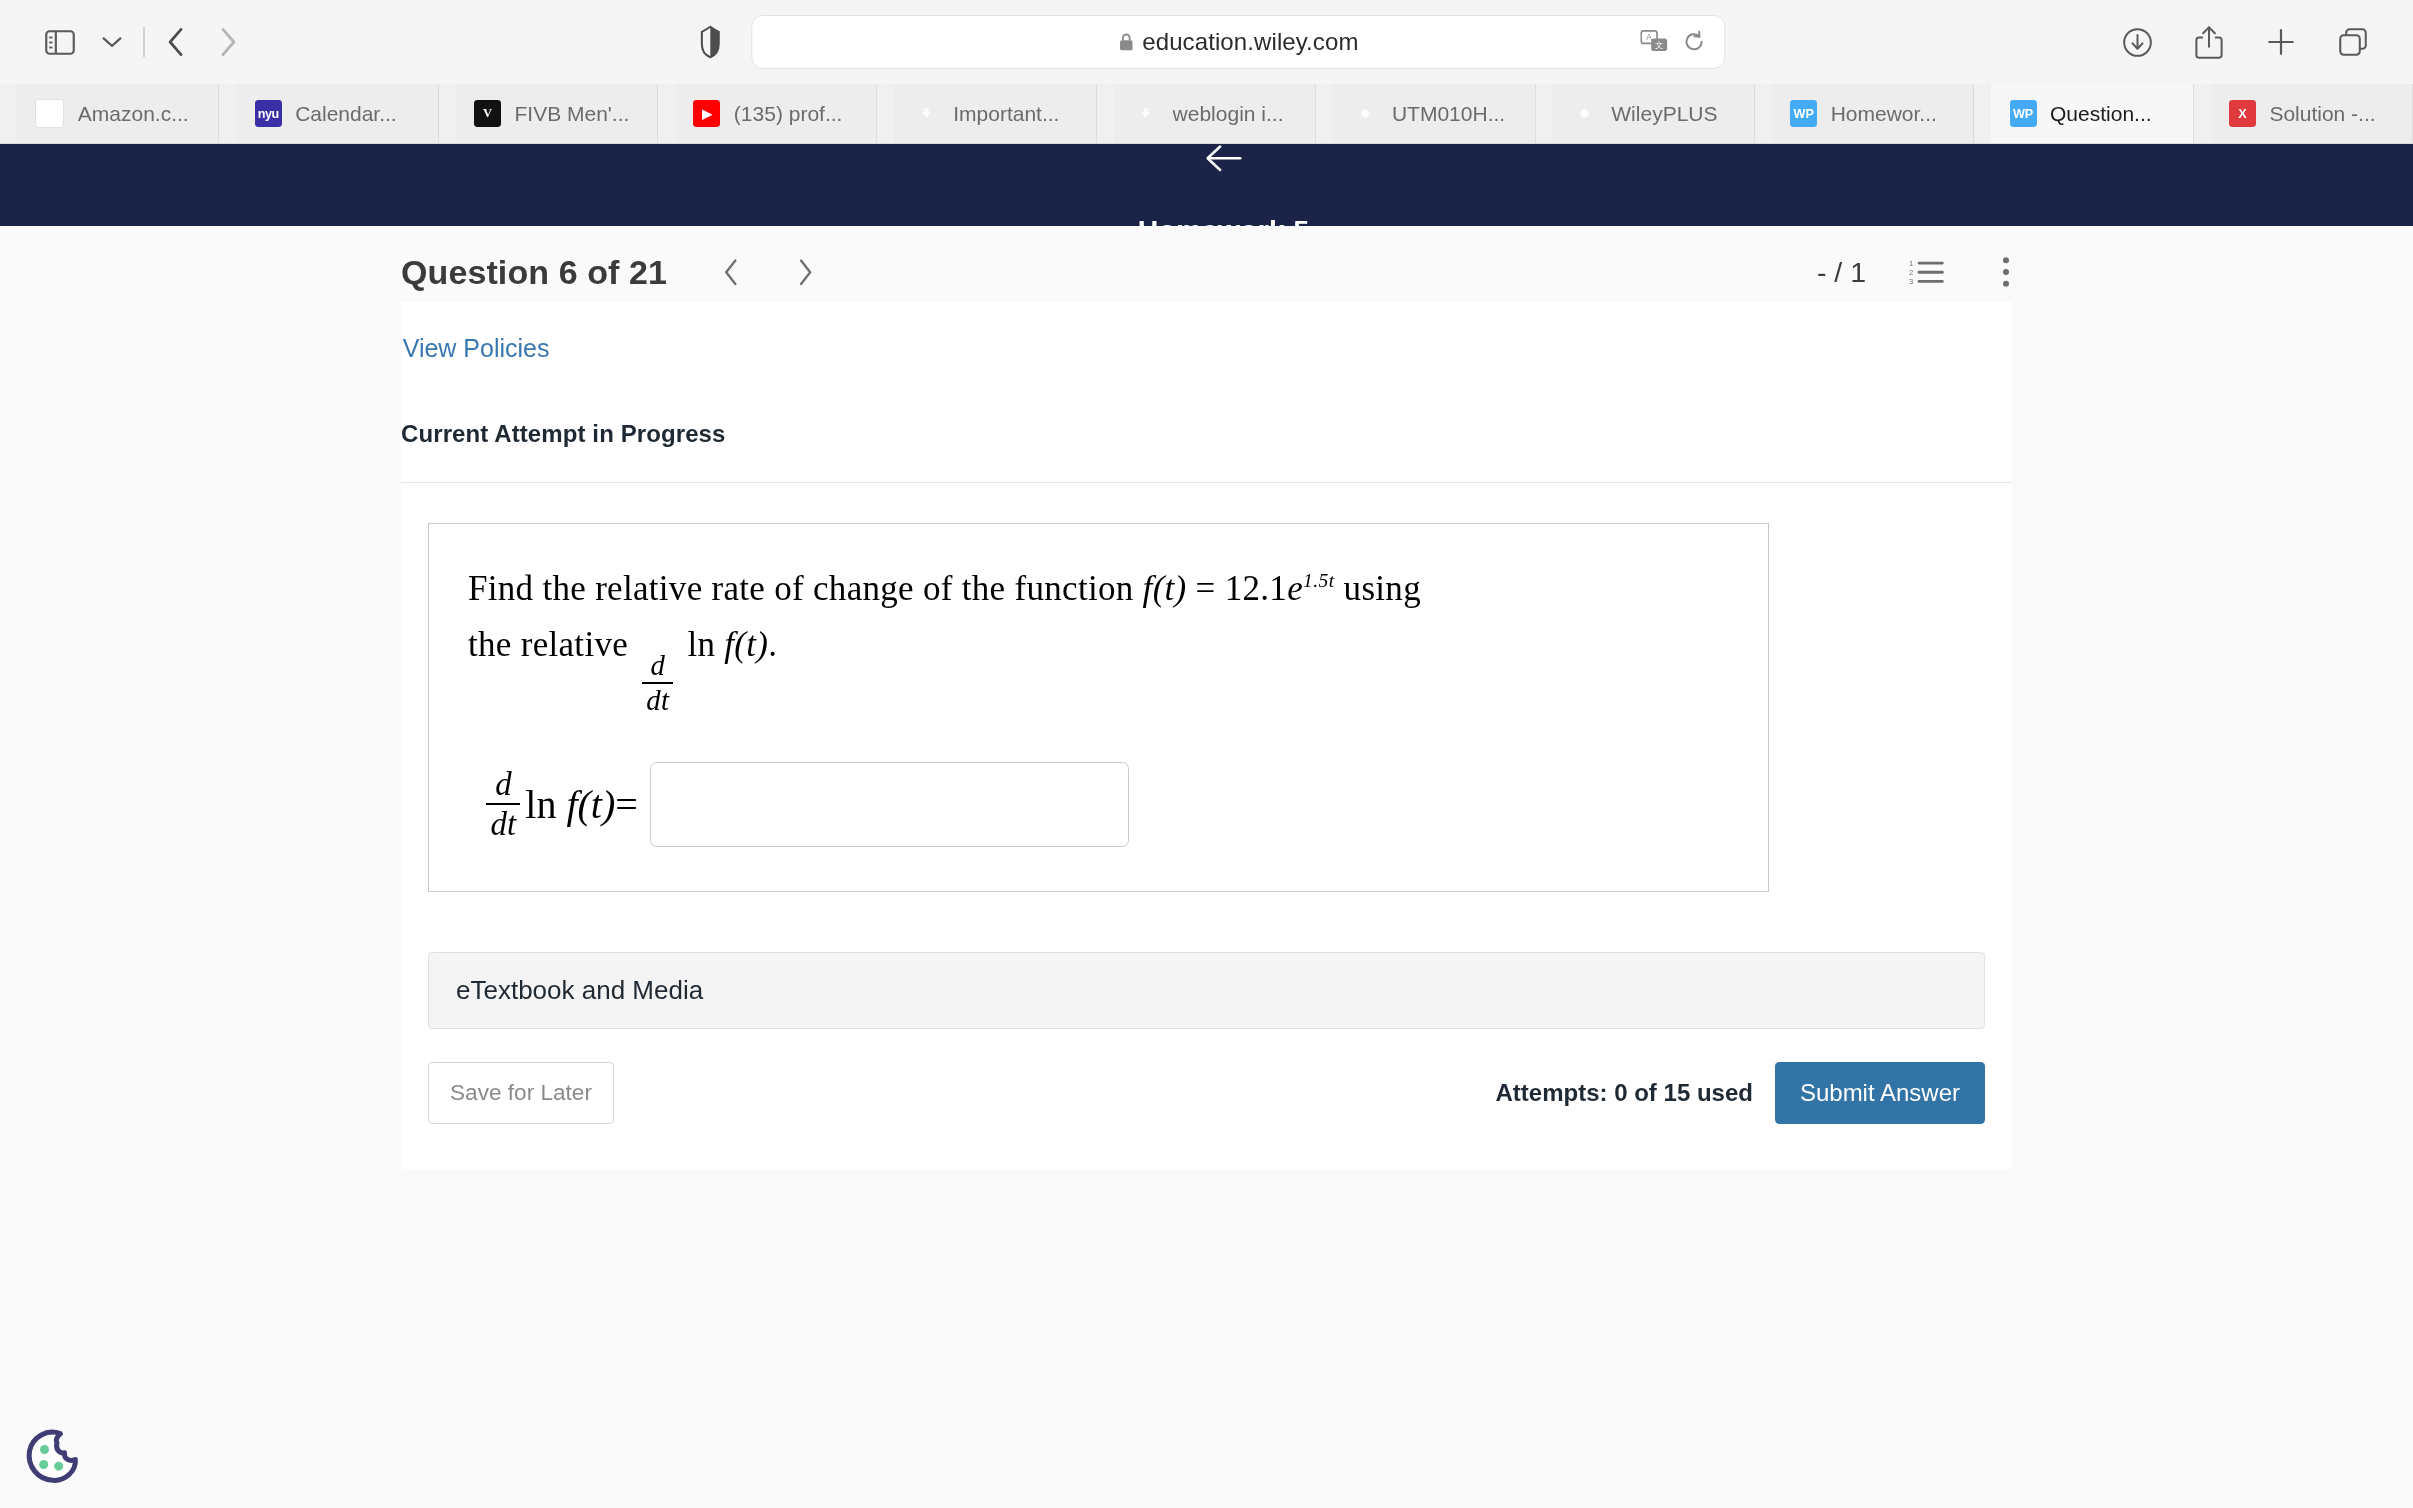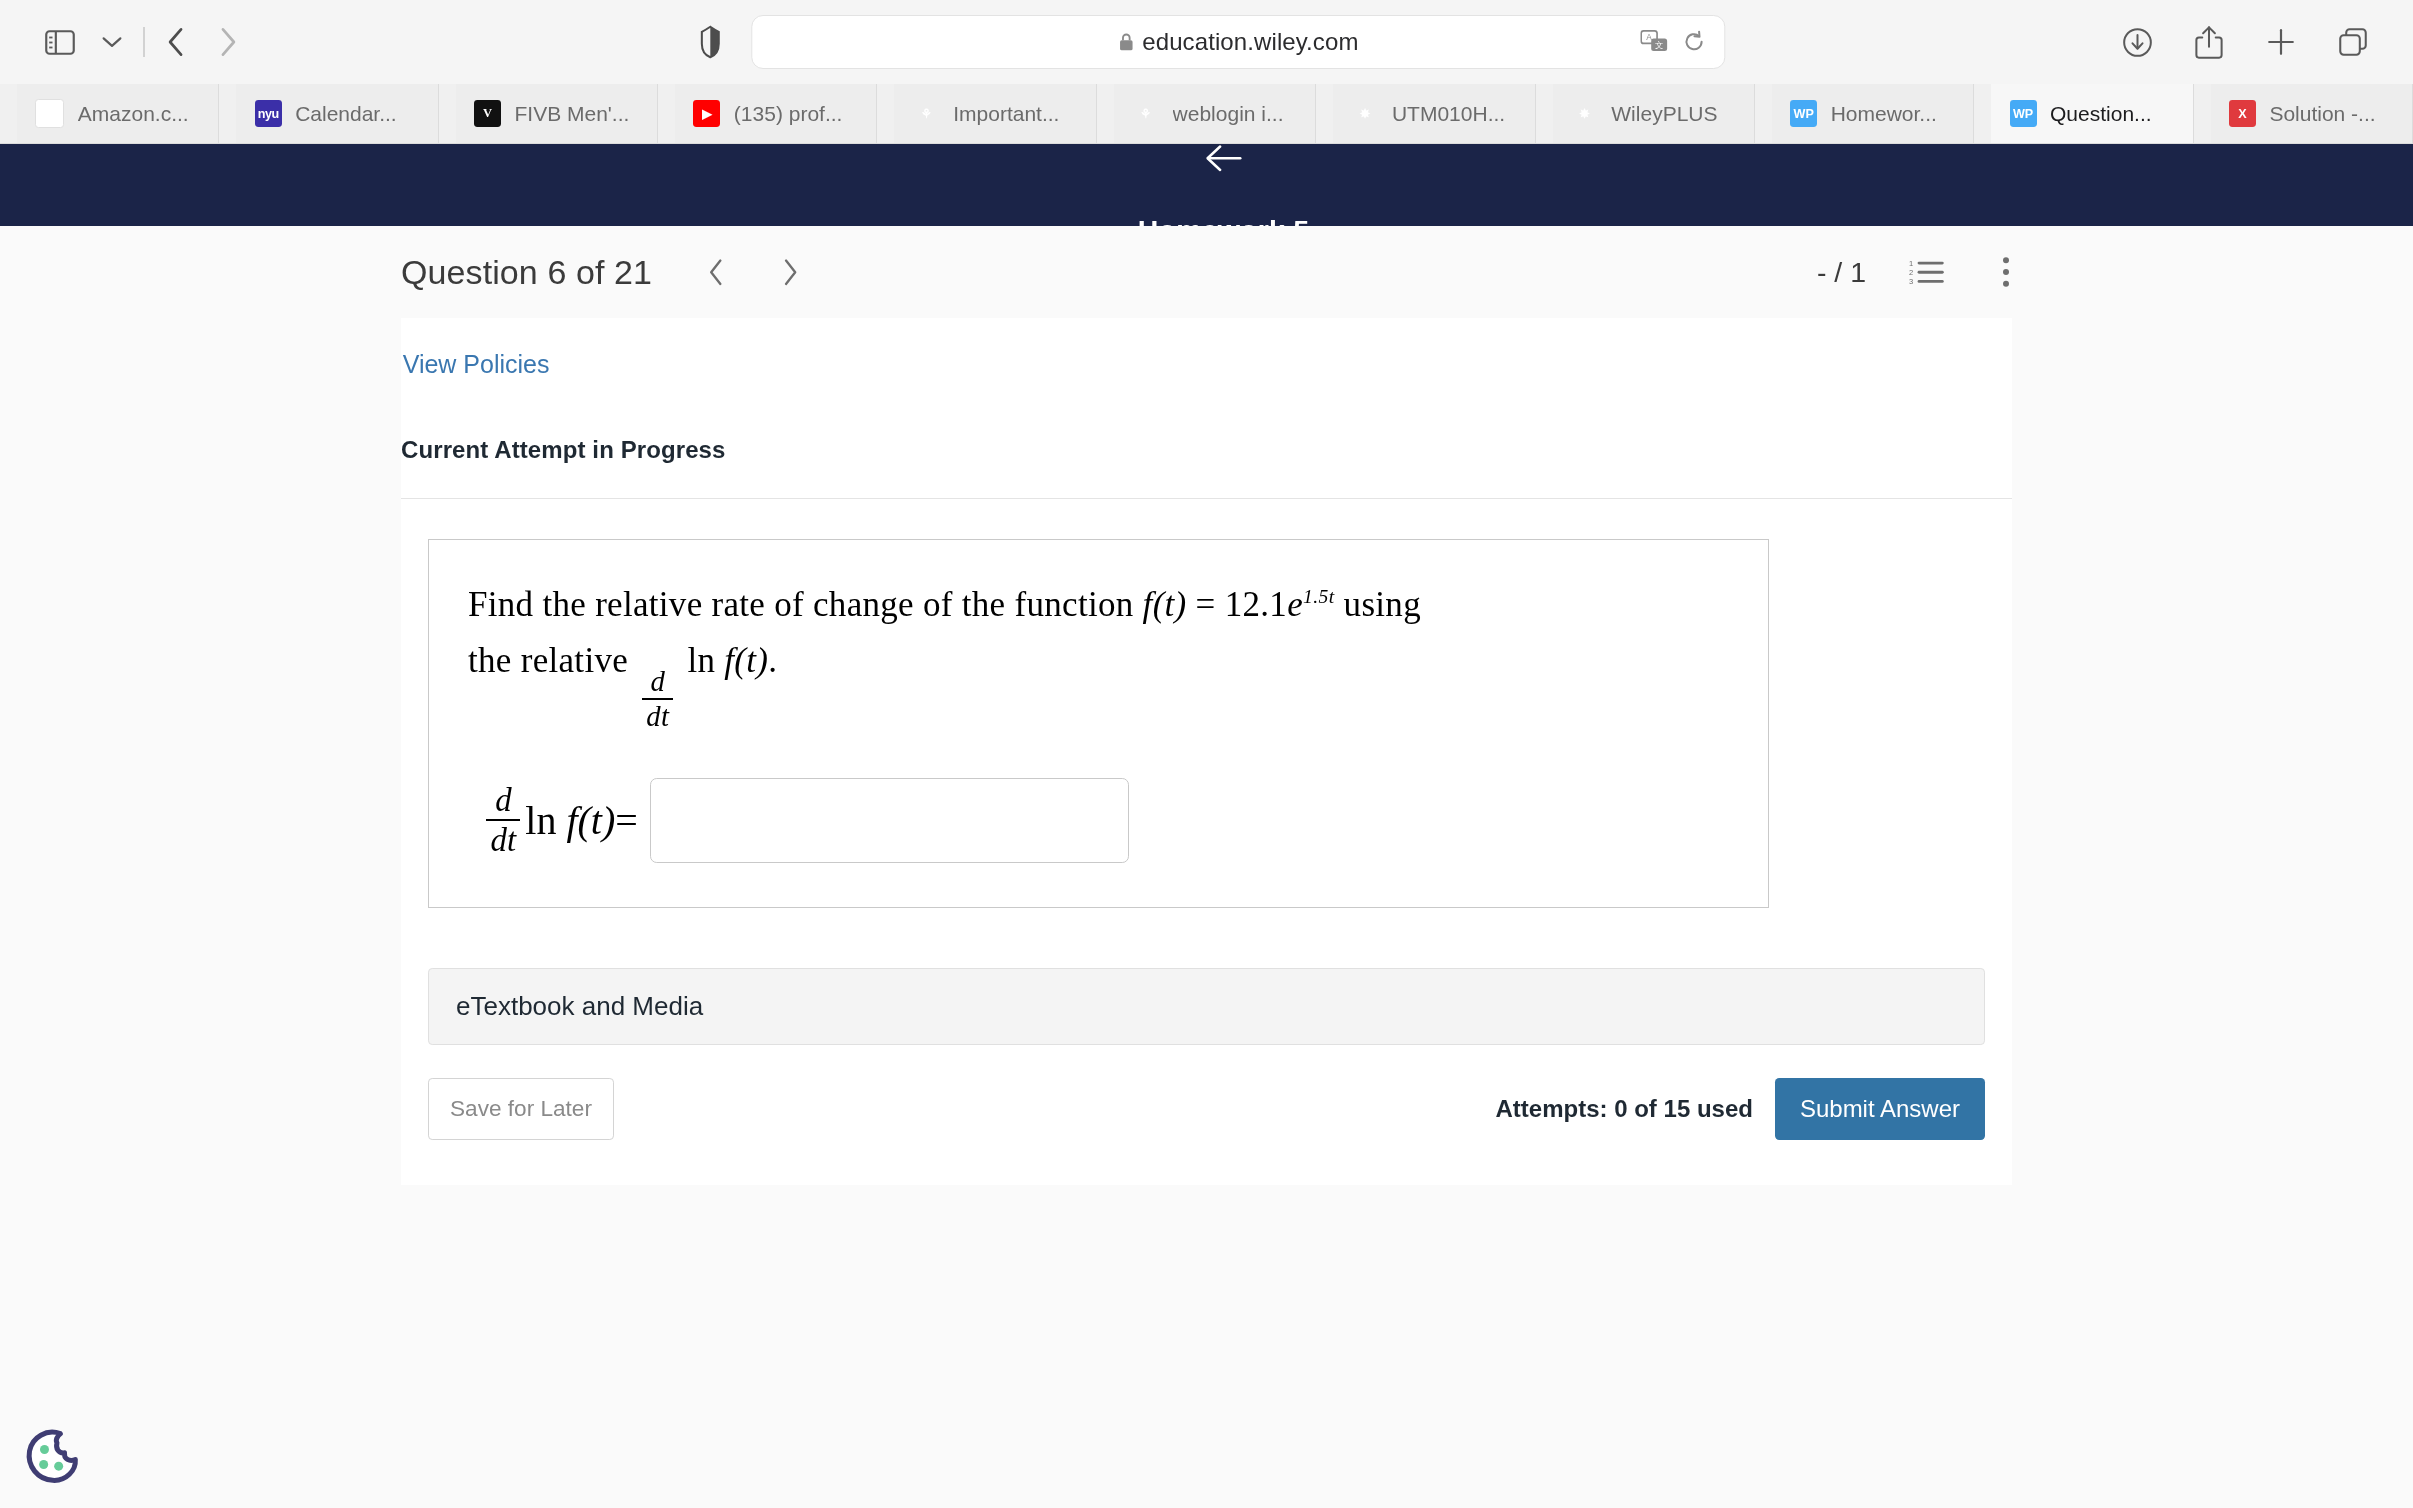--- a/index.html
+++ b/index.html
@@ -192,21 +192,21 @@
   .qhead {
     display: flex;
     align-items: center;
     padding: 0 0 0 401px;
     height: 92px;
     box-sizing: border-box;
   }
   .qhead-title {
     font-size: 34px;
     color: #3b3b3b;
-    font-weight: 400;
+    font-weight: 700;
     letter-spacing: 0.1px;
   }
   .qnav {
     display: flex;
     align-items: center;
     gap: 34px;
     margin-left: 44px;
   }
   .qnav-btn {
     width: 40px;
@@ -233,21 +233,21 @@
     display: flex;
     align-items: center;
     justify-content: center;
     cursor: pointer;
   }
 
   
   .panel {
     position: absolute;
     left: 401px;
-    top: 92px;
+    top: 76px;
     width: 1611px;
     background: #ffffff;
     padding: 0;
     box-sizing: border-box;
   }
   .panel-top {
     padding: 32px 0 0 0;
   }
   .view-policies {
     font-size: 25px;

